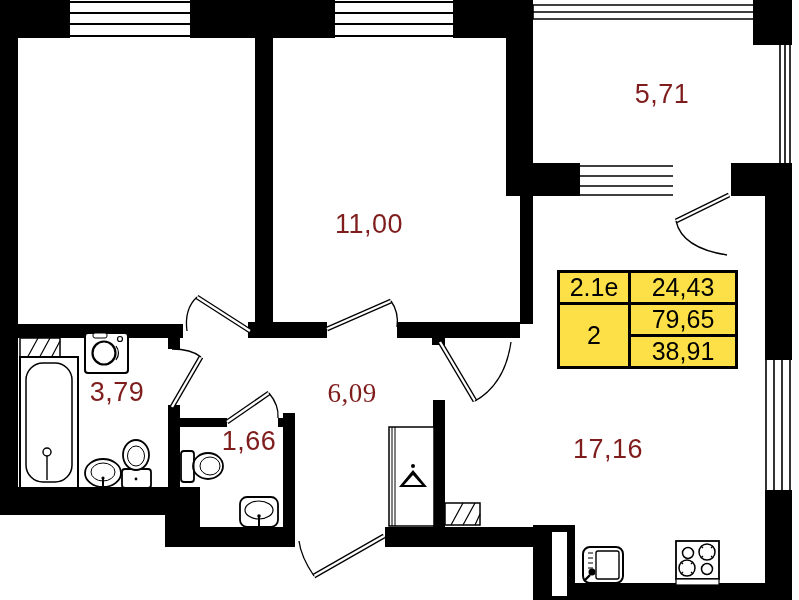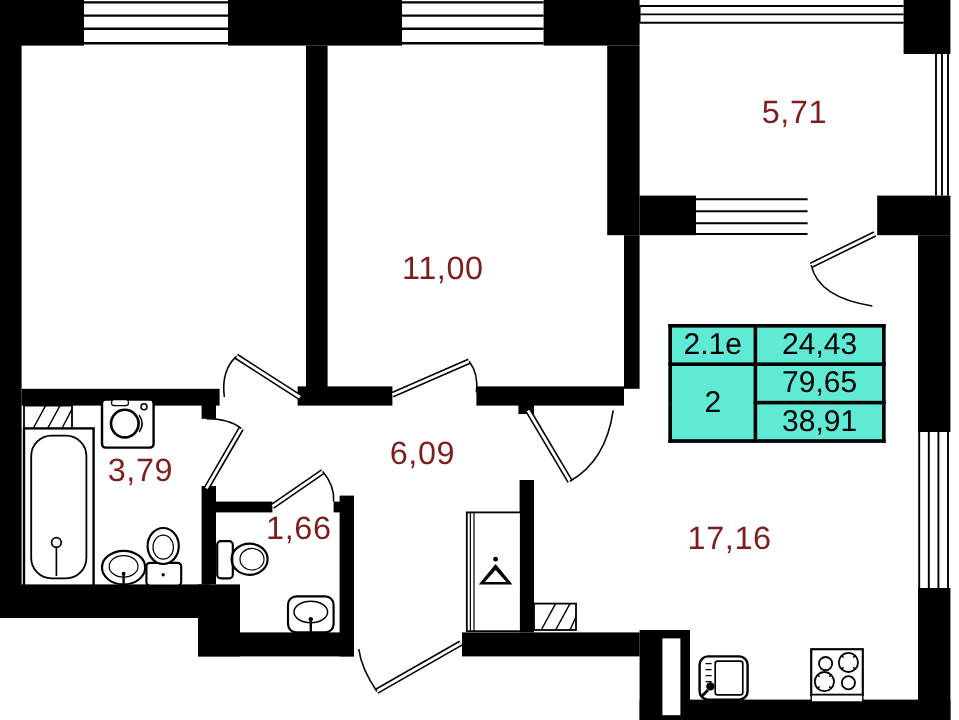--- a/index.html
+++ b/index.html
@@ -16,21 +16,21 @@
     transform:translate(-50%,-50%);
     font-size:27px;
     color:#7f1d1d;
     white-space:nowrap;
     letter-spacing:0.5px;
   }
   .info-table{
     position:absolute;
     left:557px;top:270px;
     border-collapse:collapse;
-    background:#5eead4;
+    background:#fde047;
     font-size:25px;
     color:#000;
   }
   .info-table td{
     border:3px solid #000;
     text-align:center;
     vertical-align:middle;
     padding:0 4px;
     height:28px;
   }
@@ -211,21 +211,21 @@
   </g>
   <g>
     <line x1="729" y1="195" x2="676" y2="221" stroke="#000" stroke-width="5"></line>
     <line x1="729" y1="195" x2="676" y2="221" stroke="#fff" stroke-width="2.4"></line>
     <path d="M676,221 Q682,248 727,255" stroke="#000" stroke-width="1.3" fill="none"></path>
   </g>
 </svg>
 
 <span class="room-label" style="left:369px;top:184px;margin-top:40px;">11,00</span>
 <span class="room-label" style="left:662px;top:94px;">5,71</span>
-<span class="room-label" style="left:352px;top:378px;">6,09</span>
+<span class="room-label" style="left:352px;top:393px;font-family:Liberation Serif, serif;">6,09</span>
 <span class="room-label" style="left:117px;top:392px;">3,79</span>
 <span class="room-label" style="left:249px;top:441px;">1,66</span>
 <span class="room-label" style="left:608px;top:449px;text-align:center;">17,16</span>
 
 <table class="info-table">
   <tbody>
         <tr>
     <td class="c1">2.1e</td>
     <td class="c2">24,43</td>
   </tr>

